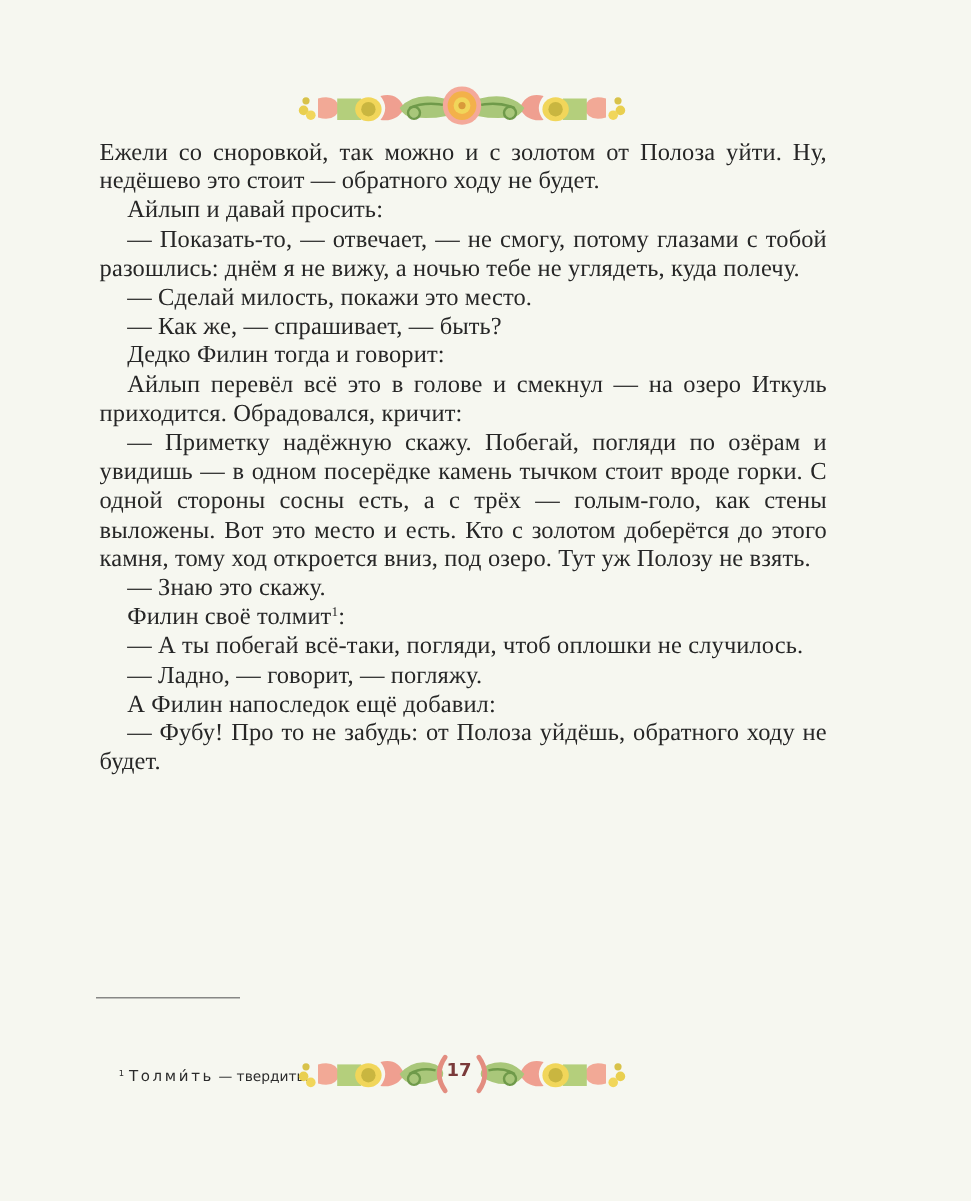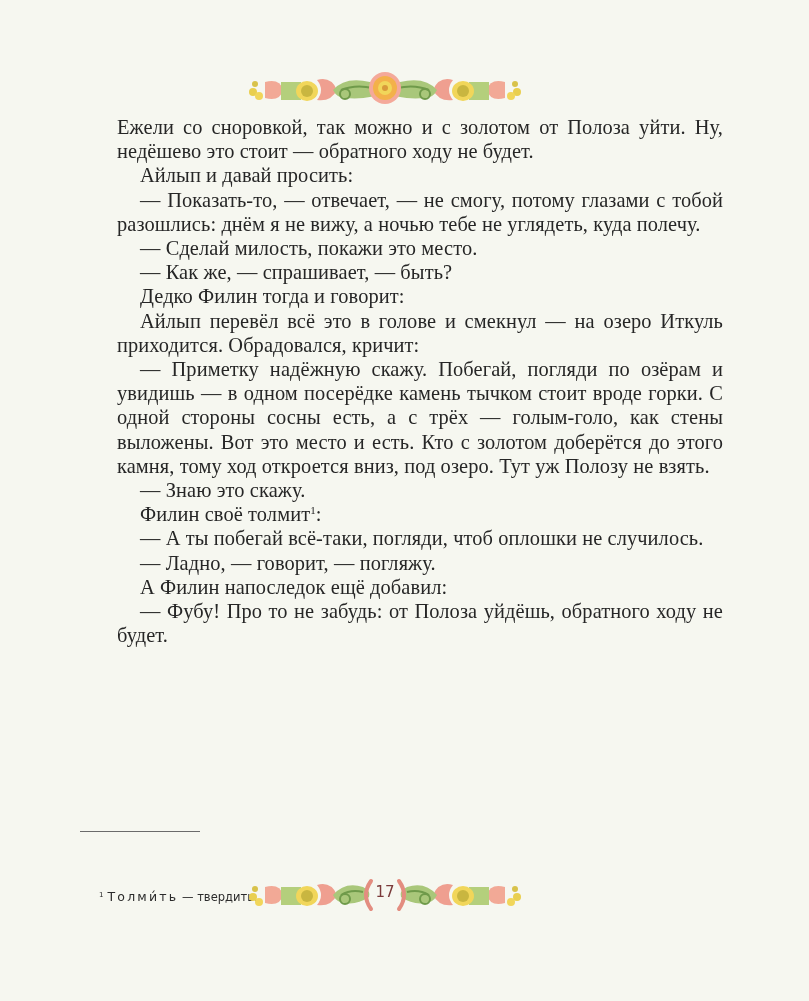--- a/index.html
+++ b/index.html
@@ -27,21 +27,20 @@
 
   .page-text {
     position: absolute;
     left: 83px;
     top: 115px;
     width: 606px;
     font-size: 20.4px;
     line-height: 24.2px;
     text-align: justify;
     letter-spacing: 0.1px;
-    margin-left: 34px;
   }
   .page-text p {
     margin: 0;
     text-indent: 0;
   }
   .page-text p.indent { text-indent: 23px; }
   .page-text sup {
     font-size: 11px;
     line-height: 0;
     vertical-align: 7px;
@@ -72,24 +71,24 @@
   }
   .footnote .fn-term {
     letter-spacing: 2.2px;
     font-size: 12.5px;
   }
   .page-number {
     position: absolute;
     left: 372px;
     top: 883px;
     width: 26px;
-    text-align: center;
+    text-align: left;
     font-family: "DejaVu Sans", "Liberation Sans", sans-serif;
     font-size: 15px;
-    font-weight: normal;
+    font-weight: bold;
     color: #7a3a3a;
   }
 </style>
 </head>
 <body>
 
 <div class="ornament ornament-top">
   <svg viewBox="0 0 280 40" xmlns="http://www.w3.org/2000/svg">
 
     <g>

